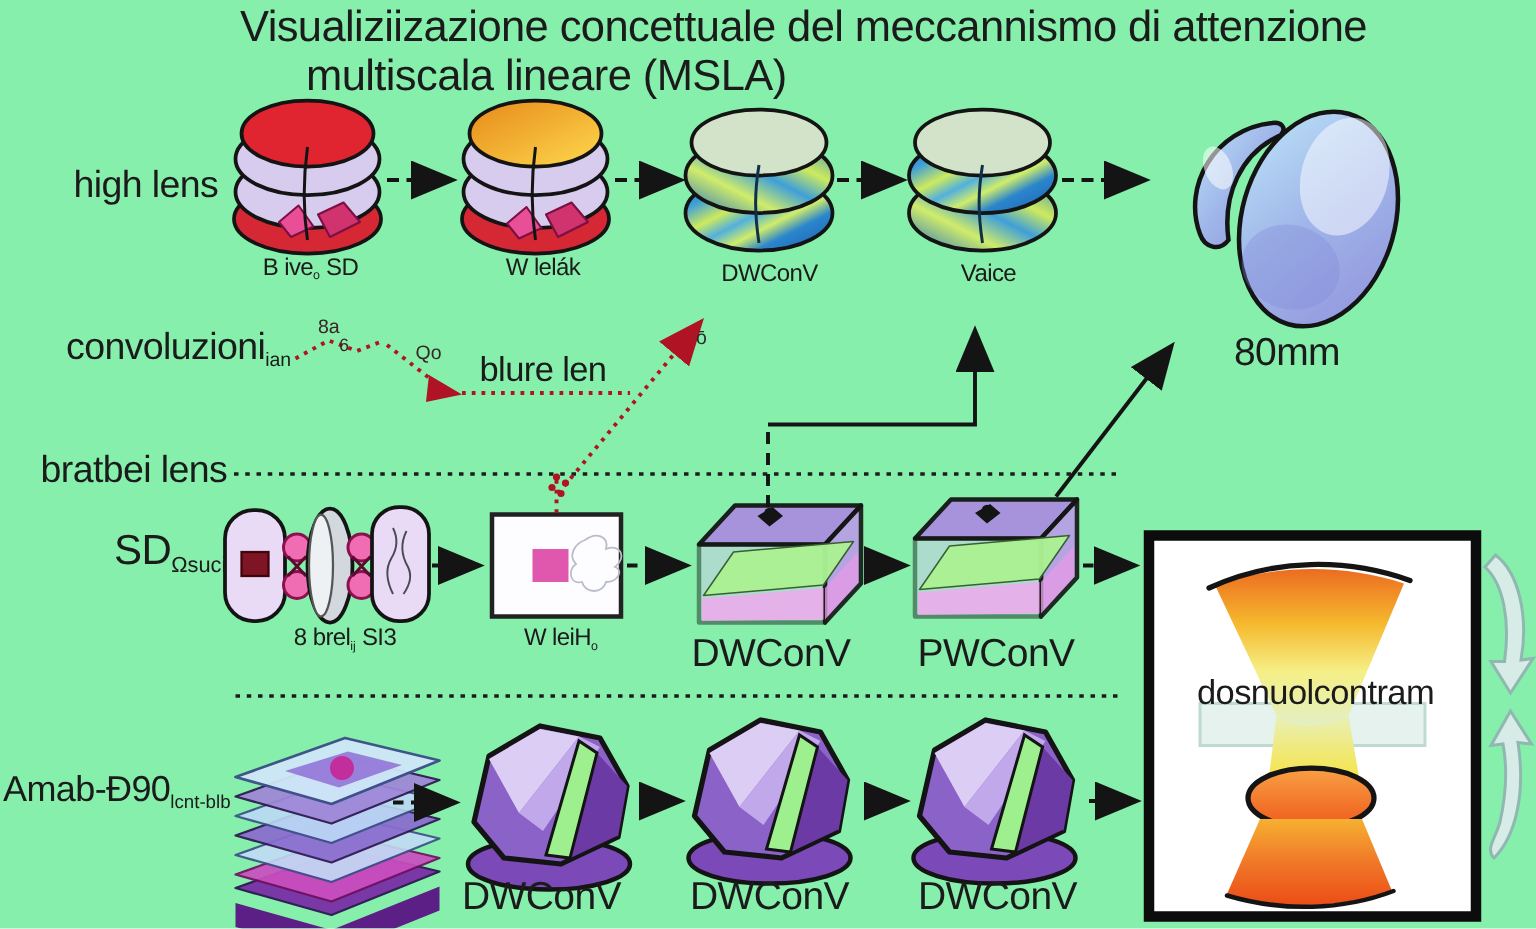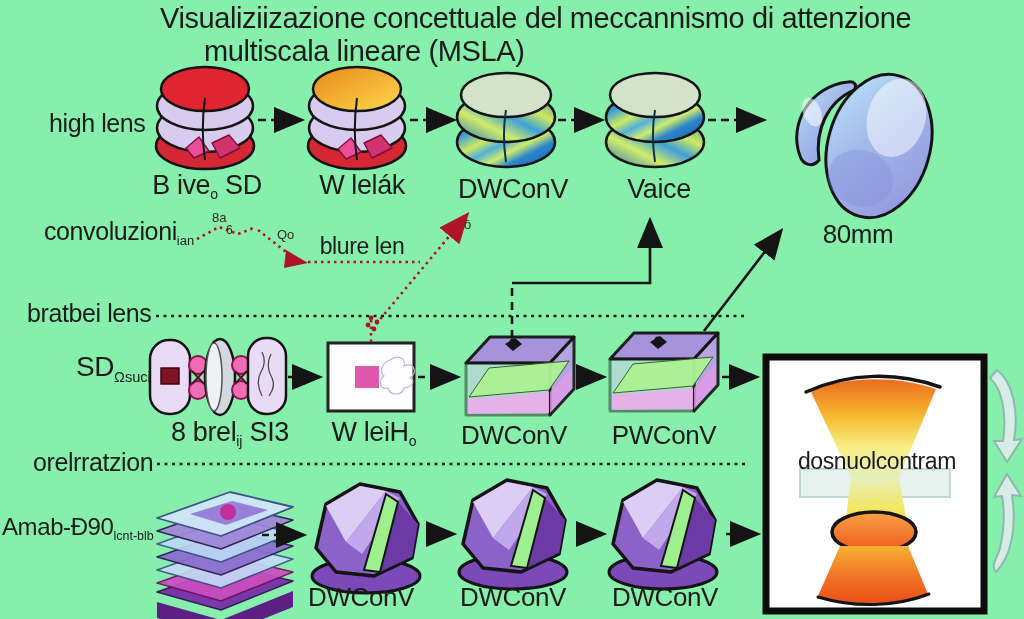--- a/index.html
+++ b/index.html
@@ -4,21 +4,21 @@
 <style>
   html,body{margin:0;padding:0;background:#ffffff;}
   .canvas{position:relative;width:1024px;height:619px;background:#86efac;overflow:hidden;
           font-family:"Liberation Sans","DejaVu Sans",sans-serif;color:#1b1b1b;}
   svg.diagram{position:absolute;left:0;top:0;}
   .lbl{position:absolute;white-space:nowrap;line-height:1.04;letter-spacing:-0.4px;}
   .c{transform:translateX(-50%);}
   .sb{font-size:0.52em;vertical-align:-0.38em;letter-spacing:0;}
   .title{font-size:29px;}
   .side{font-size:25px;}
-  .row1{font-size:27px;}
+  .row1{font-size:16px;}
   .conv{font-size:26px;}
   .tiny{font-size:13px;color:#3a2525;letter-spacing:0;}
 </style>
 </head>
 <body>
 
 <div class="canvas">
 
 <svg class="diagram" width="1024" height="619" viewBox="0 0 1024 619">
   <defs>
@@ -246,21 +246,20 @@
   </g>
 </svg>
 
 <div class="lbl title" style="left:160px;top:3px;">Visualiziizazione concettuale del meccannismo di attenzione</div>
 <div class="lbl title" style="left:204px;top:36px;">multiscala lineare (MSLA)</div>
 
 <div class="lbl side" style="left:49px;top:110px;">high lens</div>
 <div class="lbl side" style="left:44px;top:218px;"><span>convoluzioni</span><span class="sb">ian</span></div>
 <div class="lbl side" style="left:27px;top:300px;">bratbei lens</div>
 <div class="lbl" style="left:76px;top:352px;font-size:28px;"><span>SD</span><span class="sb">Ωsuci</span></div>
-<div class="lbl side" style="left:33px;top:449px;">orelrratzion</div>
 <div class="lbl" style="left:2px;top:515px;font-size:24px;"><span>Amab-Ð90</span><span class="sb">lcnt-blb</span></div>
 
 <div class="lbl row1 c" style="left:207px;top:171px;"><span>B ive</span><span class="sb">o</span><span> SD</span></div>
 <div class="lbl row1 c" style="left:362px;top:171px;">W lelák</div>
 <div class="lbl row1 c" style="left:513px;top:175px;">DWConV</div>
 <div class="lbl row1 c" style="left:659px;top:175px;">Vaice</div>
 <div class="lbl c" style="left:858px;top:221px;font-size:26px;">80mm</div>
 
 <div class="lbl c" style="left:362px;top:235px;font-size:23px;">blure len</div>
 <div class="lbl tiny" style="left:212px;top:211px;">8a</div>

